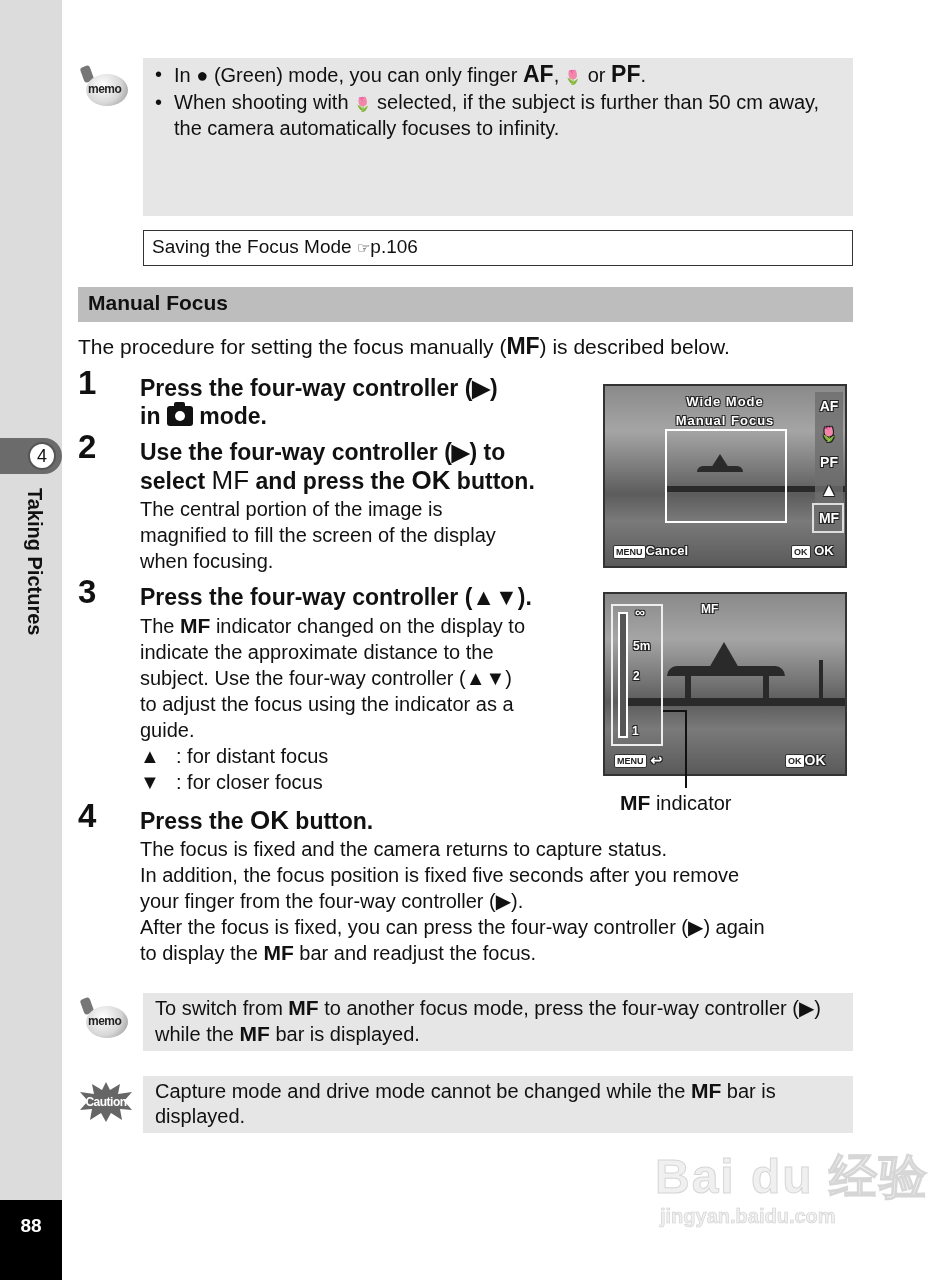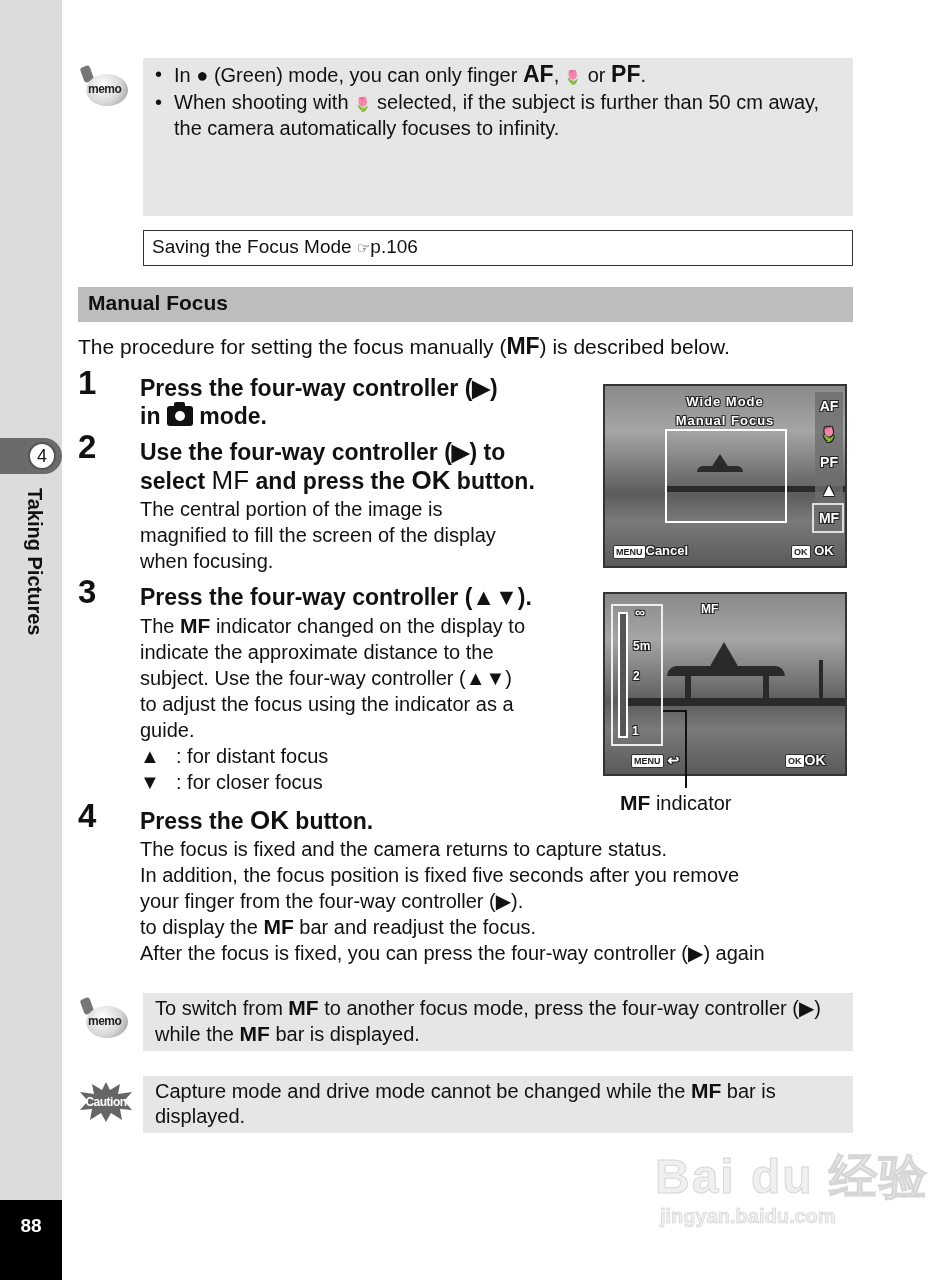--- a/index.html
+++ b/index.html
@@ -113,22 +113,22 @@
   <div><span style="display:inline-block;width:36px;">▲</span><span>: for distant focus</span></div>
   <div><span style="display:inline-block;width:36px;">▼</span><span>: for closer focus</span></div>
 </div>
 
 <div class="step-num" style="top:797px;">4</div>
 <div class="step-title" style="top:806px;"><span>Press the </span><span style="font-size:26px;">OK</span><span> button.</span></div>
 <div class="step-body" style="top:836px;">
   <div>The focus is fixed and the camera returns to capture status.</div>
   <div>In addition, the focus position is fixed five seconds after you remove</div>
   <div>your finger from the four-way controller (▶).</div>
+  <div>After the focus is fixed, you can press the four-way controller (▶) again</div>
   <div><span>to display the </span><span class="big-b" style="font-size:21px;">MF</span><span> bar and readjust the focus.</span></div>
-  <div>After the focus is fixed, you can press the four-way controller (▶) again</div>
 </div>
 
 <div class="screen" style="left:603px; top:384px; width:244px; height:184px;">
   <div class="pier" style="left:62px; top:100px; width:180px; height:6px;"></div>
   <div class="pier" style="left:92px; top:80px; width:46px; height:6px; border-radius:6px 6px 0 0;"></div>
   <div class="pier" style="left:106px; top:68px; width:18px; height:14px; clip-path: polygon(50% 0, 100% 100%, 0 100%);"></div>
   <div class="osd" style="left:60px; top:8px; width:120px; text-align:center; font-size:13px; letter-spacing:1px;">Wide Mode</div>
   <div class="osd" style="left:60px; top:27px; width:120px; text-align:center; font-size:13px; letter-spacing:1px;">Manual Focus</div>
   <div style="position:absolute; left:60px; top:43px; width:122px; height:94px; border:2px solid #fff;"></div>
   <div style="position:absolute; left:210px; top:6px; width:28px; height:144px; background:rgba(110,110,110,0.8);"></div>
@@ -149,21 +149,21 @@
   <div class="pier" style="left:80px; top:82px; width:6px; height:30px;"></div>
   <div class="pier" style="left:158px; top:82px; width:6px; height:30px;"></div>
   <div class="pier" style="left:214px; top:66px; width:4px; height:44px;"></div>
   <div class="osd" style="left:96px; top:8px; font-size:12px;">MF</div>
   <div style="position:absolute; left:6px; top:10px; width:52px; height:142px; border:2px solid #eee;"></div>
   <div style="position:absolute; left:13px; top:18px; width:10px; height:126px; border:2px solid #fff; background:#555;"></div>
   <div class="osd" style="left:30px; top:10px; font-size:14px;">∞</div>
   <div class="osd" style="left:28px; top:45px; font-size:12px;">5m</div>
   <div class="osd" style="left:28px; top:75px; font-size:12px;">2</div>
   <div class="osd" style="left:27px; top:130px; font-size:12px;">1</div>
-  <div class="osd" style="left:26px; top:158px; font-size:14px;"><span class="key">MENU</span> <span>↩</span></div>
+  <div class="osd" style="left:9px; top:158px; font-size:14px;"><span class="key">MENU</span> <span>↩</span></div>
   <div class="osd" style="left:180px; top:158px; font-size:14px;"><span class="key">OK</span><span>OK</span></div>
 </div>
 
 <div class="callout-line" style="left:663px; top:710px; width:23px; height:1.5px;"></div>
 <div class="callout-line" style="left:685px; top:710px; width:1.5px; height:78px;"></div>
 <div class="callout-label"><span class="big-b" style="font-size:21px;">MF</span><span> indicator</span></div>
 
 <div class="memo-icon" style="left:80px; top:998px;">
   <div class="pin"></div>
     <div class="ball"></div>

